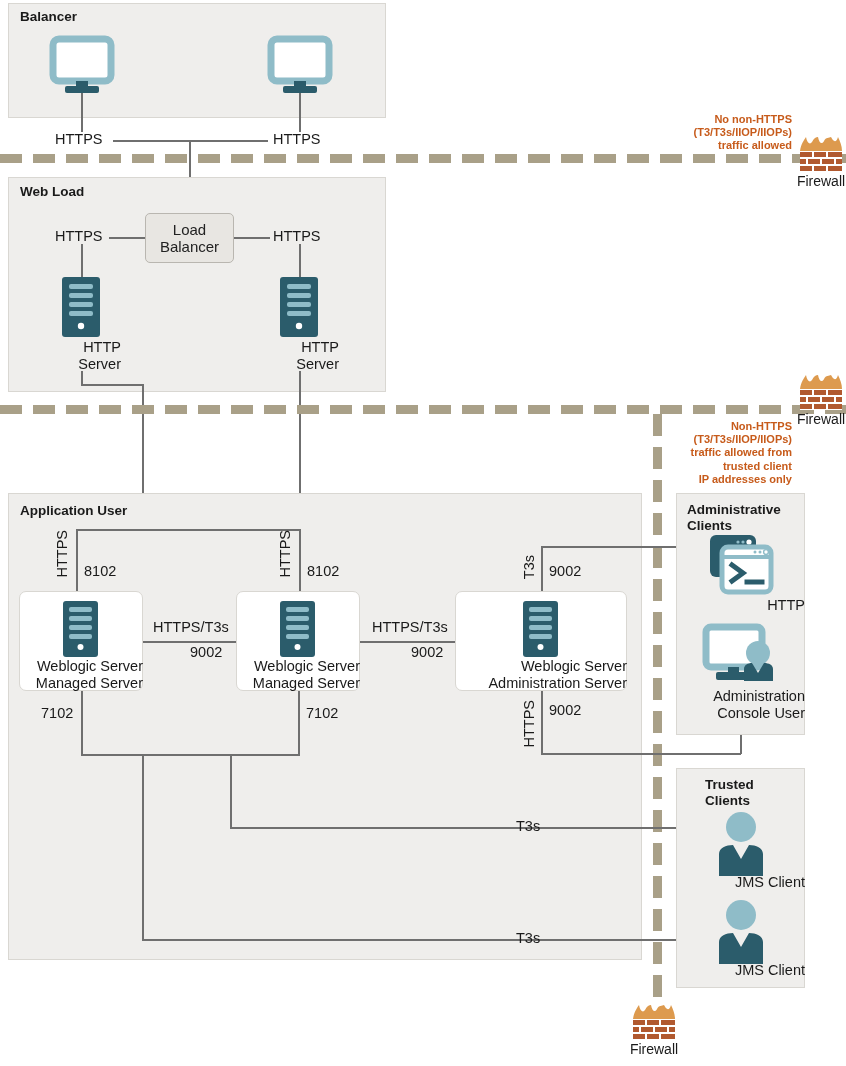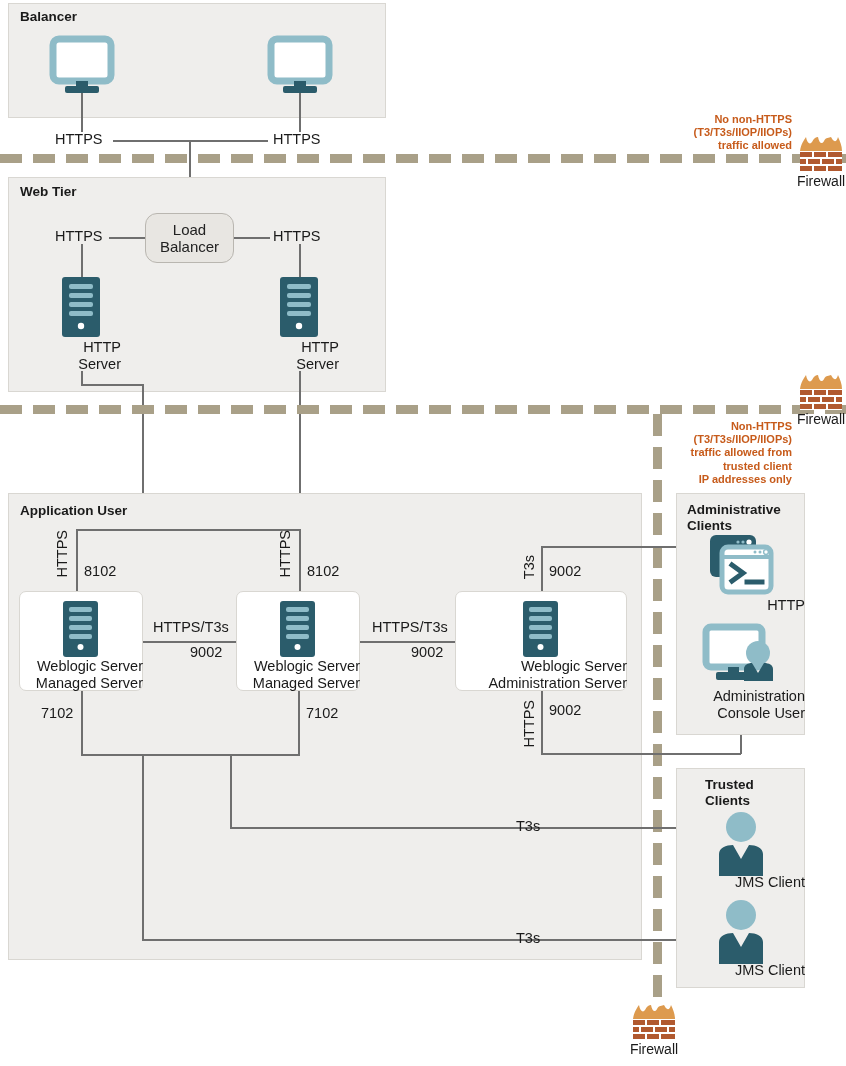--- a/index.html
+++ b/index.html
@@ -5,21 +5,21 @@
   html,body{margin:0;padding:0;background:#ffffff;}
   body{font-family:"Liberation Sans", sans-serif;}
   #stage{position:relative;width:846px;height:1066px;background:#fff;overflow:hidden;}
 
   
   .zone{position:absolute;background:#efeeec;border:1px solid #d9d7d2;box-sizing:border-box;}
   .zone-title{position:absolute;font-weight:bold;font-size:13.5px;color:#1a1a1a;line-height:1.15;white-space:pre-line;}
 
   
   .card{position:absolute;background:#ffffff;border:1px solid #d9d7d2;border-radius:7px;box-sizing:border-box;}
-  .lb{position:absolute;background:#e8e6e2;border:1px solid #b9b6b0;border-radius:12px;box-sizing:border-box;
+  .lb{position:absolute;background:#e8e6e2;border:1px solid #b9b6b0;border-radius:5px;box-sizing:border-box;
       display:flex;align-items:center;justify-content:center;text-align:center;font-size:15px;color:#222;line-height:1.15;}
 
   
   .lbl{position:absolute;font-size:14.5px;color:#1a1a1a;line-height:1.16;white-space:pre-line;}
   .lbl.c{text-align:right;}
   .lbl.vert{writing-mode:vertical-rl;transform:rotate(180deg);}
 
   
   .ln{position:absolute;background:#6f6f6f;}
   .lnh{height:1.6px;}
@@ -94,21 +94,21 @@
       <rect x="24" y="22" width="12" height="5" fill="#b1592f"></rect>
       <rect x="38" y="22" width="6" height="5" fill="#b1592f"></rect>
       <rect x="2" y="29" width="12" height="5" fill="#b1592f"></rect>
       <rect x="16" y="29" width="12" height="5" fill="#b1592f"></rect>
       <rect x="30" y="29" width="14" height="5" fill="#b1592f"></rect>
     </svg>
     <span class="fwlabel">Firewall</span>
   </div>
 
   <div class="zone" style="left:8px;top:177px;width:378px;height:215px;"></div>
-  <div class="zone-title" style="left:20px;top:184px;">Web Tier</div>
+  <div class="zone-title" style="left:20px;top:184px;">Web Load</div>
 
   <div class="lb" style="left:145px;top:213px;width:89px;height:50px;">Load
 Balancer</div>
 
   <div class="ln lnh" style="left:109px;top:237px;width:36px;"></div>
   <div class="ln lnh" style="left:234px;top:237px;width:36px;"></div>
   <div class="lbl" style="left:55px;top:228px;">HTTPS</div>
   <div class="lbl" style="left:273px;top:228px;">HTTPS</div>
   <div class="ln lnv" style="left:81px;top:244px;height:34px;"></div>
   <div class="ln lnv" style="left:299px;top:244px;height:34px;"></div>

